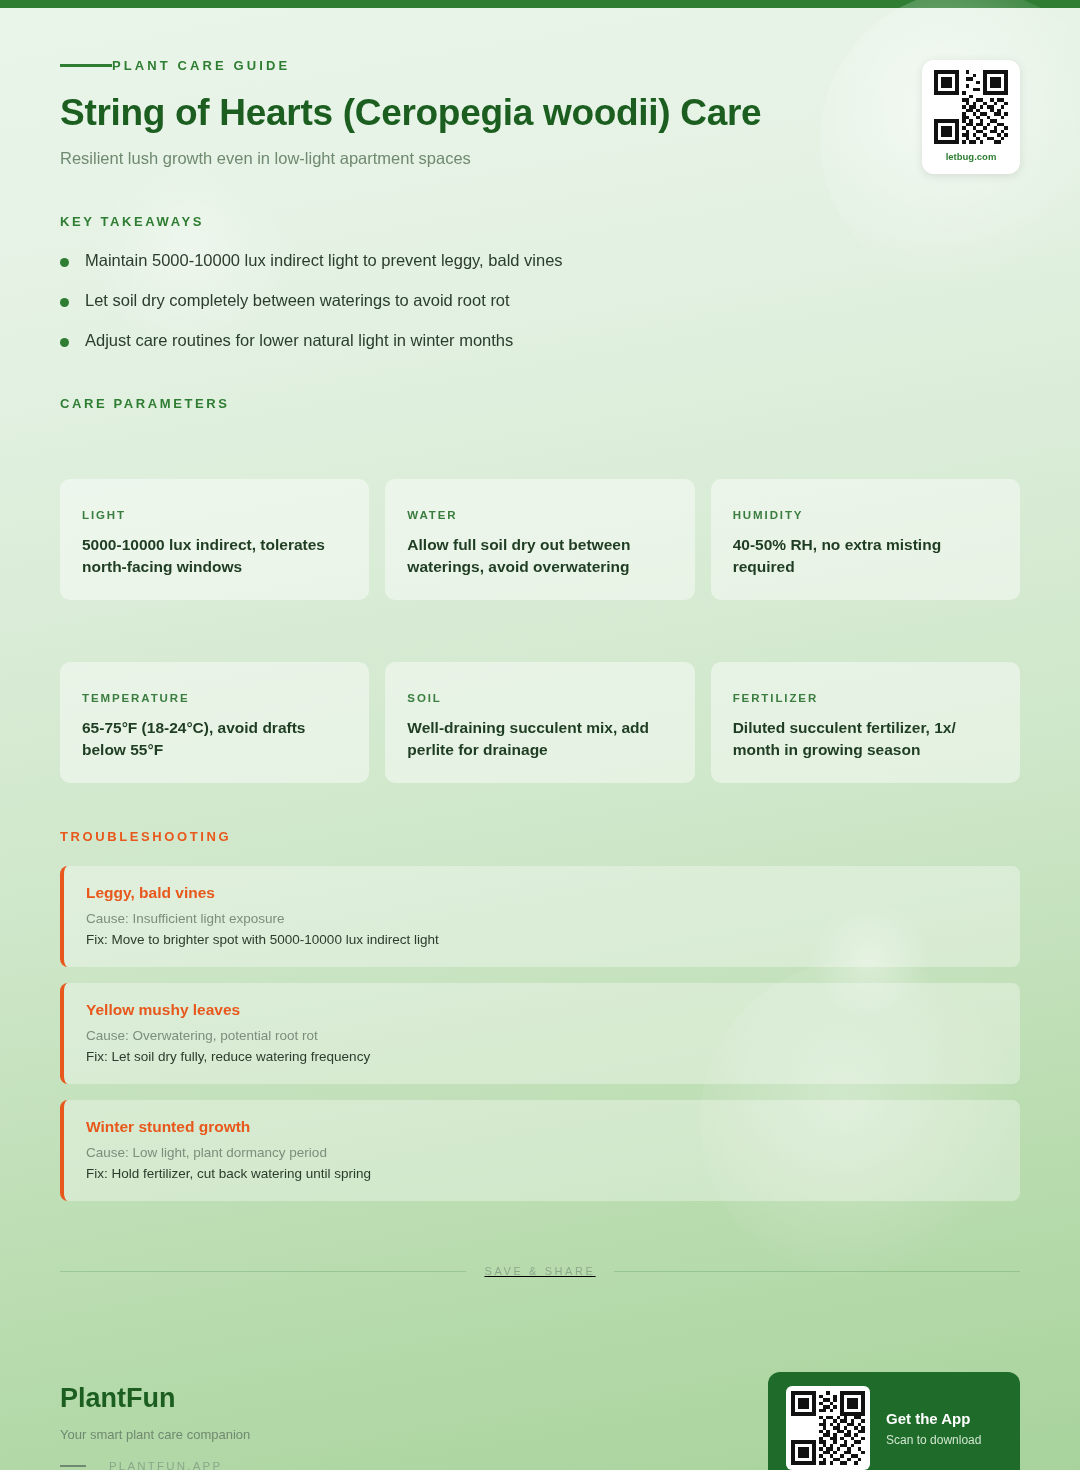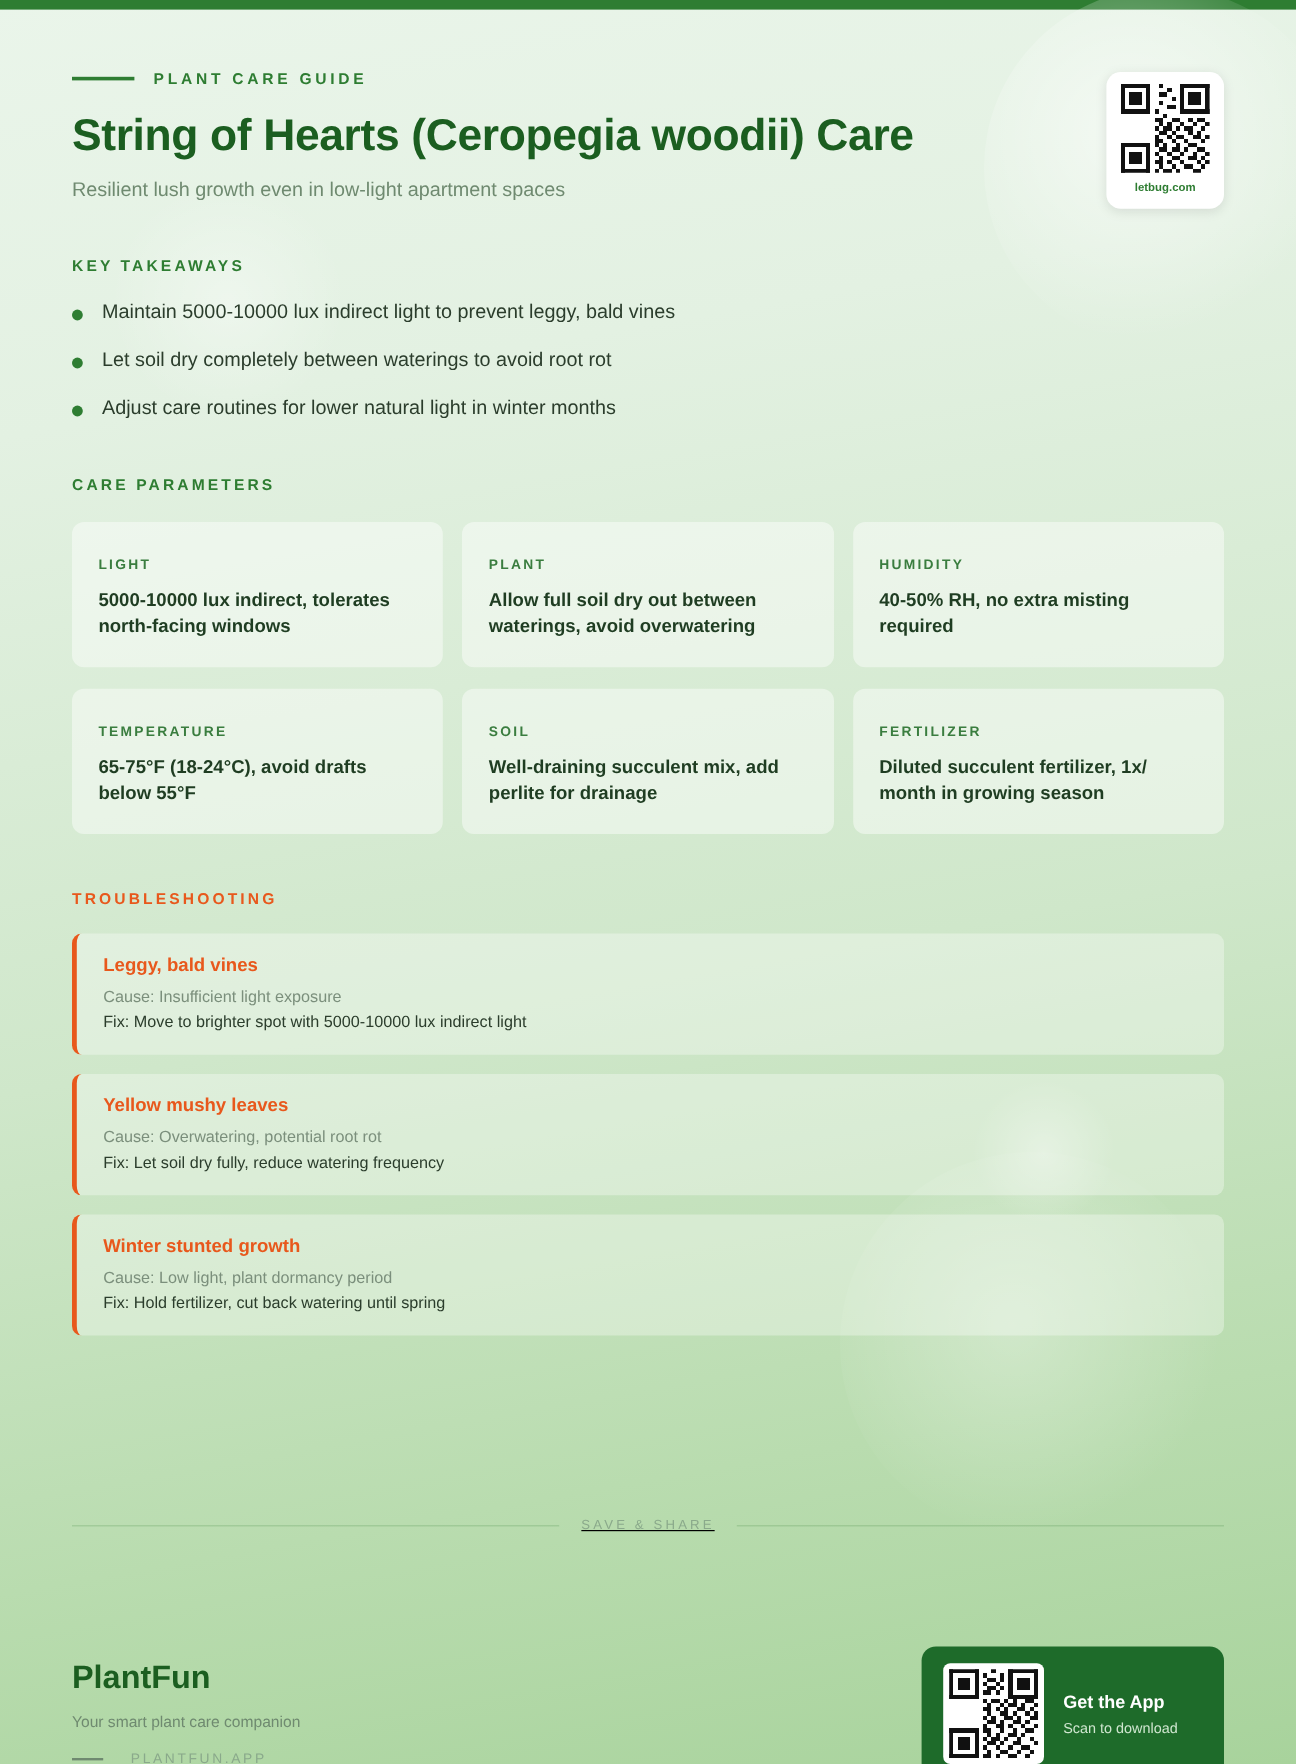--- a/index.html
+++ b/index.html
@@ -52,21 +52,20 @@
 
   .content {
     position: relative;
     padding: 40px 60px 0 60px;
   }
 
   
   .eyebrow-row {
     display: flex;
     align-items: center;
-    gap: 16px;
     margin-top: 18px;
   }
   .eyebrow-rule {
     width: 52px;
     height: 3px;
     background: #2e7d32;
   }
   .eyebrow {
     font-size: 13px;
     letter-spacing: 3.1px;
@@ -145,20 +144,21 @@
     margin-top: 24px;
     display: grid;
     grid-template-columns: repeat(3, 1fr);
     gap: 18px 16px;
   }
   .param-card {
     background: rgba(255,255,255,0.45);
     border-radius: 10px;
     padding: 30px 22px 22px 22px;
     min-height: 103px;
+    margin-top: 44px;
   }
   .param-label {
     font-size: 11.5px;
     letter-spacing: 1.9px;
     font-weight: bold;
     color: #3a7d3f;
   }
   .param-value {
     margin-top: 13px;
     font-size: 15.5px;
@@ -404,21 +404,21 @@
       </div>
     </div>
 
     <div class="section-head">CARE PARAMETERS</div>
     <div class="param-grid">
       <div class="param-card">
         <div class="param-label">LIGHT</div>
         <div class="param-value">5000-10000 lux indirect, tolerates north-facing windows</div>
       </div>
       <div class="param-card">
-        <div class="param-label">PLANT</div>
+        <div class="param-label">WATER</div>
         <div class="param-value">Allow full soil dry out between waterings, avoid overwatering</div>
       </div>
       <div class="param-card">
         <div class="param-label">HUMIDITY</div>
         <div class="param-value">40-50% RH, no extra misting required</div>
       </div>
       <div class="param-card">
         <div class="param-label">TEMPERATURE</div>
         <div class="param-value">65-75°F (18-24°C), avoid drafts below 55°F</div>
       </div>

